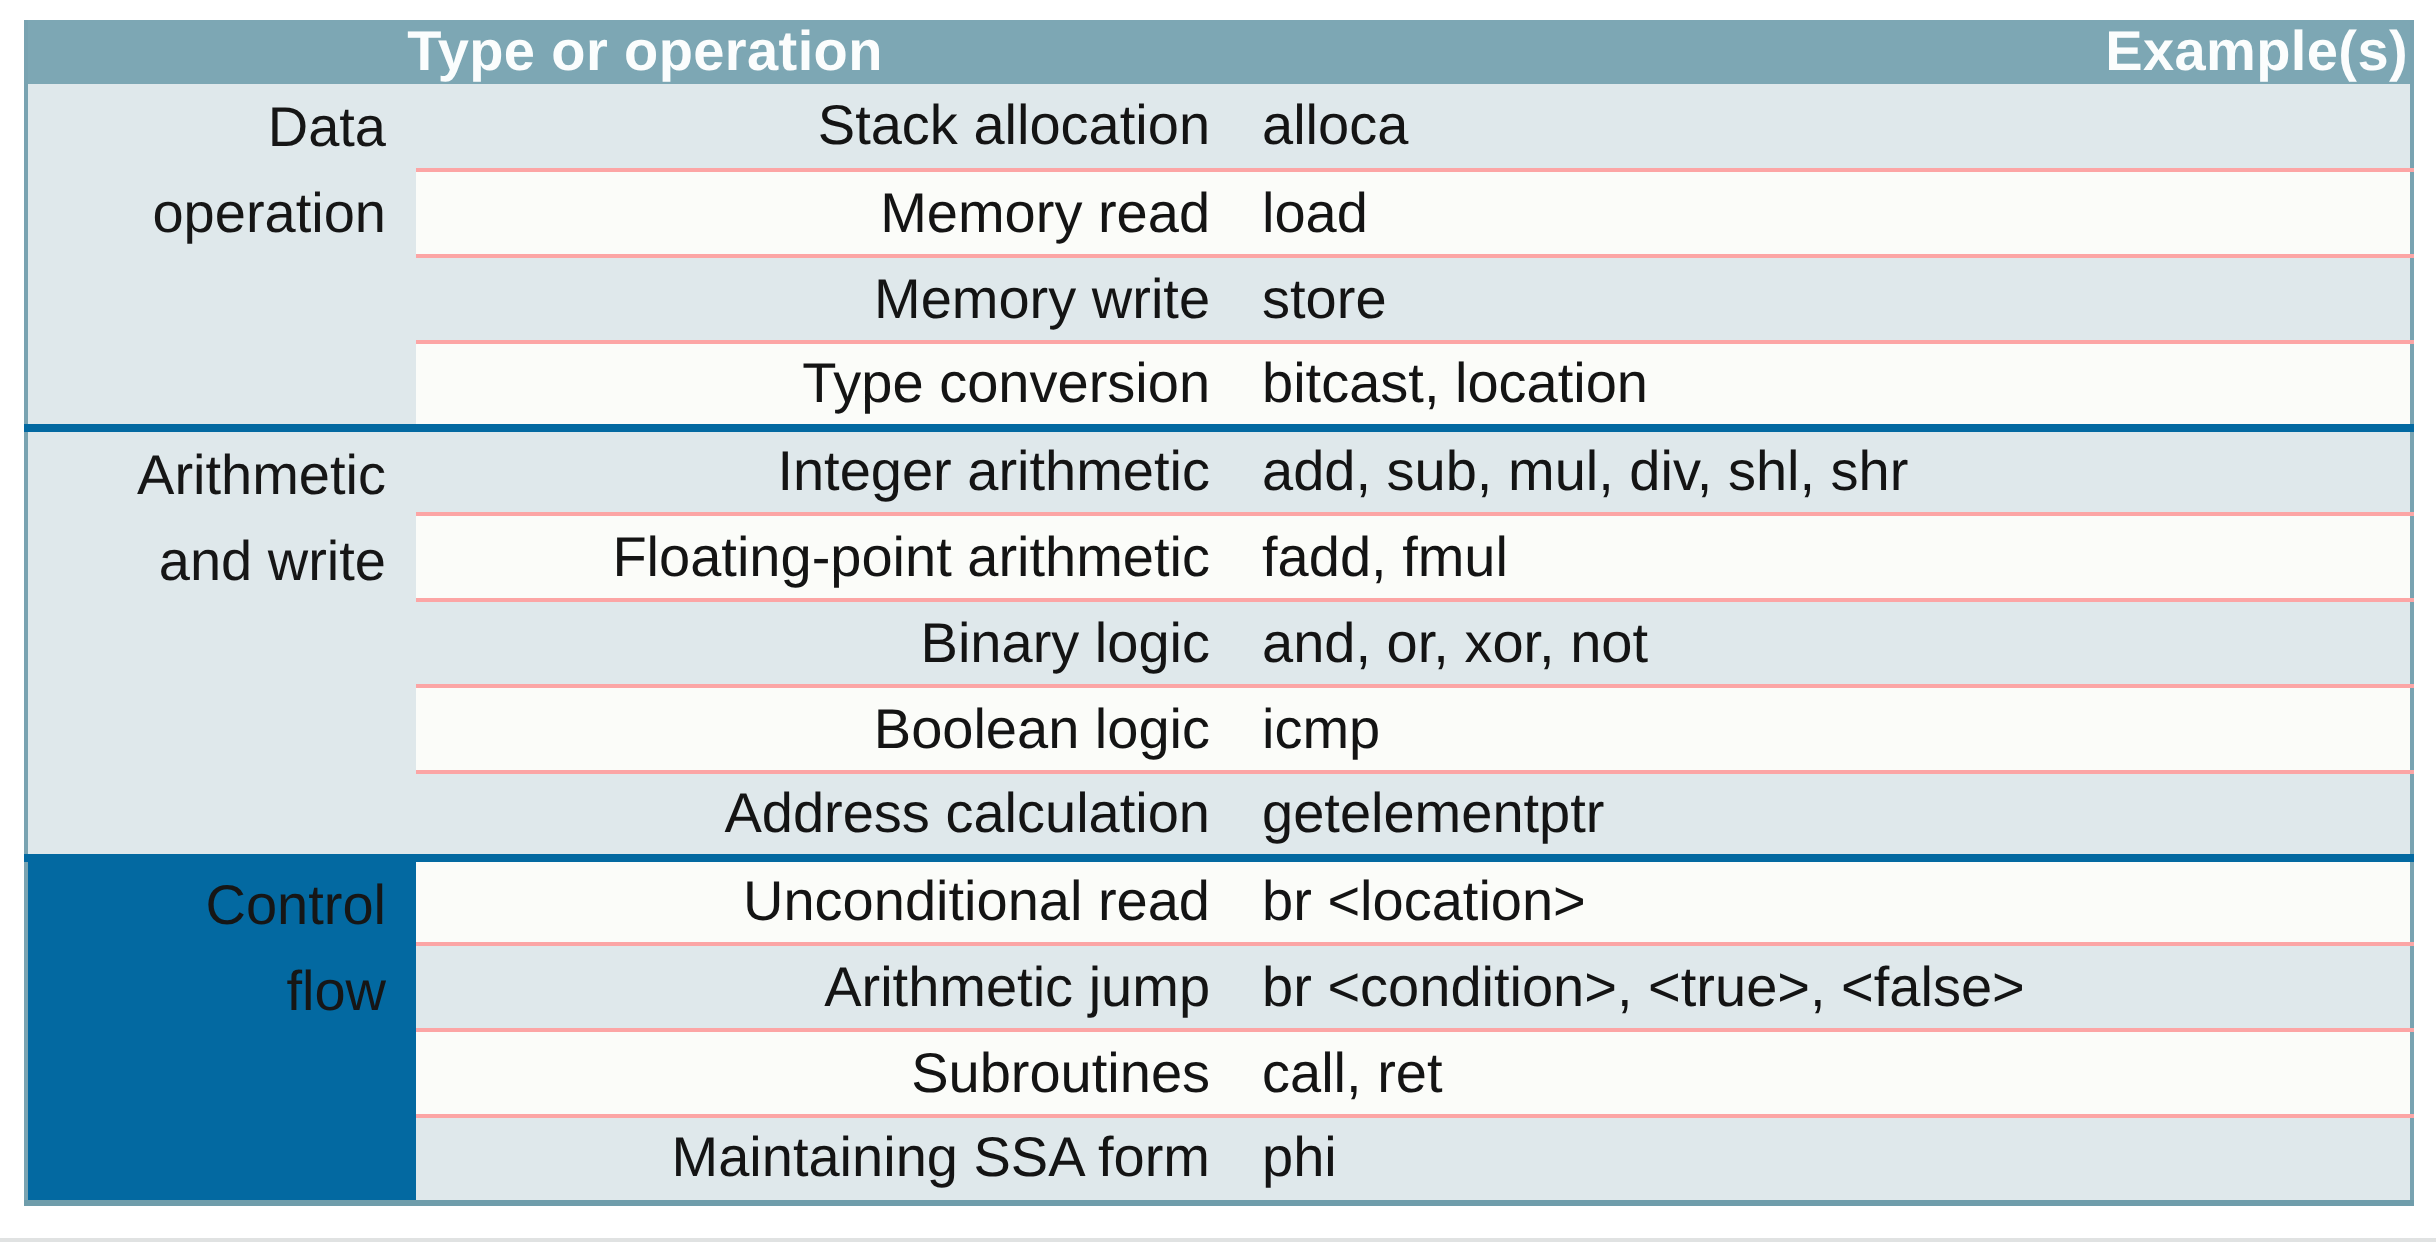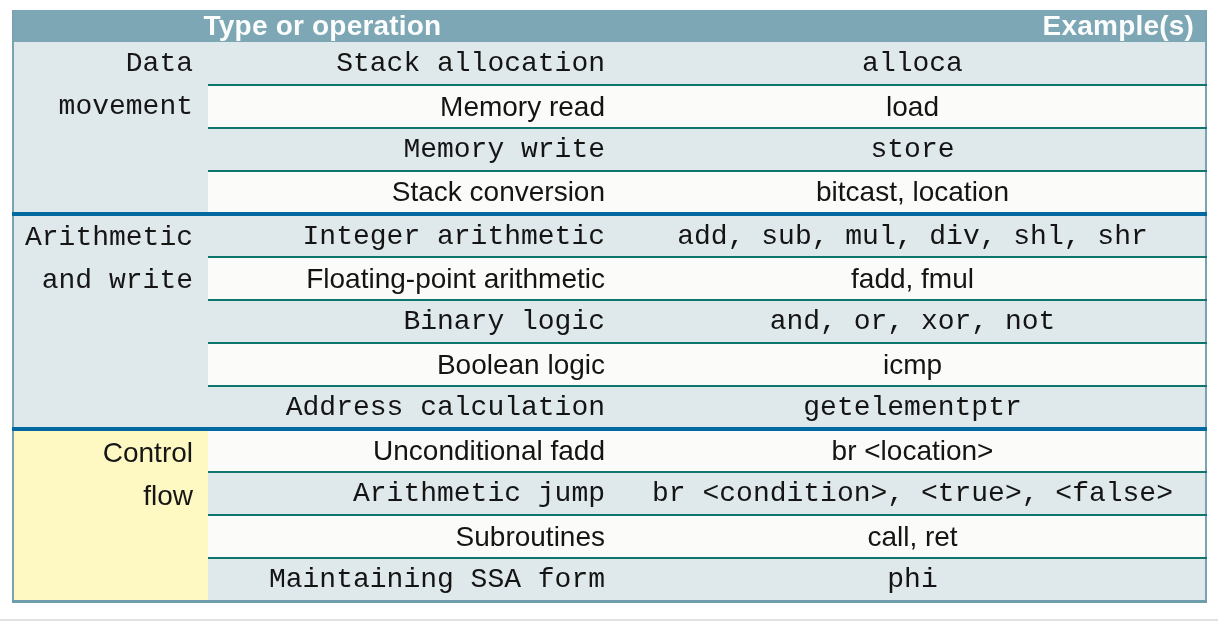--- a/index.html
+++ b/index.html
@@ -30,48 +30,48 @@
   thead th {
     background: #7da7b4;
     color: #fbfdfd;
     font-size: 28px;
     font-weight: bold;
     height: 23px;
     padding: 0;
     letter-spacing: 0.2px;
   }
   th.th-left  { text-align: center; }
-  th.th-right { text-align: right; padding-right: 11px; margin-top: 26px; }
+  th.th-right { text-align: right; padding-right: 1px; margin-top: 26px; }
 
   tbody tr { height: 43px; }
   tbody td {
     font-size: 28px;
     color: #141414;
     padding: 0;
     white-space: nowrap;
     overflow: hidden;
   }
-  tr.light { background: #dfe8eb; font-family: Liberation Mono, monospace; }
+  tr.light { background: #dfe8eb; }
   tr.white { background: #fbfcf9; }
 
   td.group {
     text-align: right;
     vertical-align: top;
     padding-right: 15px;
     line-height: 43px;
     color: #161616;
   }
   td.group-light { background: #dfe8eb; }
-  td.group-white { background: #fef9c3; }
+  td.group-white { background: #0369a1; }
 
   td.op { text-align: right; padding-right: 26px; }
-  td.ex { text-align: center; padding-right: 11px; margin-top: 42px; }
+  td.ex { text-align: left; padding-right: 11px; margin-top: 42px; }
 
   
-  tr.sep td { border-top: 2px solid #0f766e; }
+  tr.sep td { border-top: 2px solid #fca5a5; }
   
   tr.gsep td { border-top: 4px solid #0369a1; }
 
   .bottom-edge {
     position: absolute;
     left: 0; bottom: 0;
     width: 1218px; height: 2px;
     background: #e0e2e2;
   }
 </style>
@@ -89,35 +89,35 @@
       <tr>
         <th colspan="2" class="th-left">Type or operation</th>
         <th class="th-right">Example(s)</th>
       </tr>
     </thead>
     <tbody>
 
       <tr class="light">
         <td rowspan="4" class="group group-light">
           <div>Data</div>
-          <div>movement</div>
+          <div>operation</div>
         </td>
         <td class="op">Stack allocation</td>
         <td class="ex">alloca</td>
       </tr>
       <tr class="white sep">
         <td class="op">Memory read</td>
         <td class="ex">load</td>
       </tr>
       <tr class="light sep">
         <td class="op">Memory write</td>
         <td class="ex">store</td>
       </tr>
       <tr class="white sep">
-        <td class="op">Stack conversion</td>
+        <td class="op">Type conversion</td>
         <td class="ex">bitcast, location</td>
       </tr>
 
       <tr class="light gsep">
         <td rowspan="5" class="group group-light">
           <div>Arithmetic</div>
           <div>and write</div>
         </td>
         <td class="op">Integer arithmetic</td>
         <td class="ex">add, sub, mul, div, shl, shr</td>
@@ -137,21 +137,21 @@
       <tr class="light sep">
         <td class="op">Address calculation</td>
         <td class="ex">getelementptr</td>
       </tr>
 
       <tr class="white gsep">
         <td rowspan="4" class="group group-white">
           <div>Control</div>
           <div>flow</div>
         </td>
-        <td class="op">Unconditional fadd</td>
+        <td class="op">Unconditional read</td>
         <td class="ex">br &lt;location&gt;</td>
       </tr>
       <tr class="light sep">
         <td class="op">Arithmetic jump</td>
         <td class="ex">br &lt;condition&gt;, &lt;true&gt;, &lt;false&gt;</td>
       </tr>
       <tr class="white sep">
         <td class="op">Subroutines</td>
         <td class="ex">call, ret</td>
       </tr>

